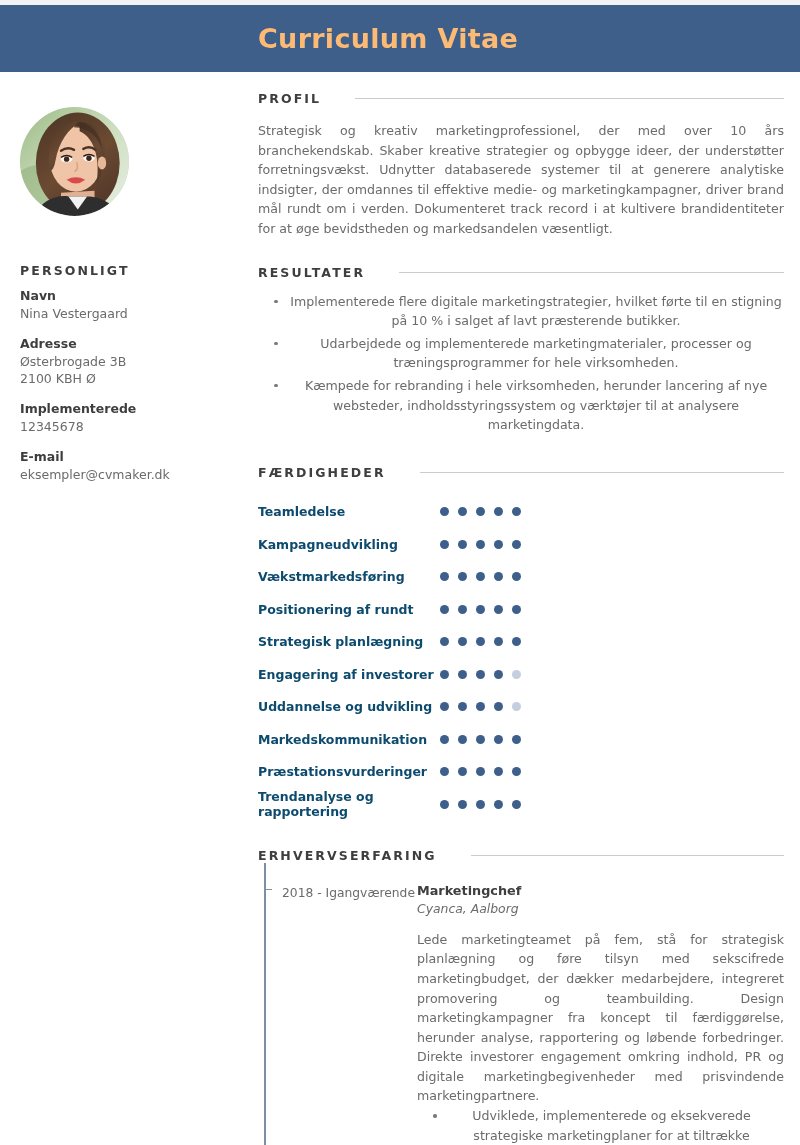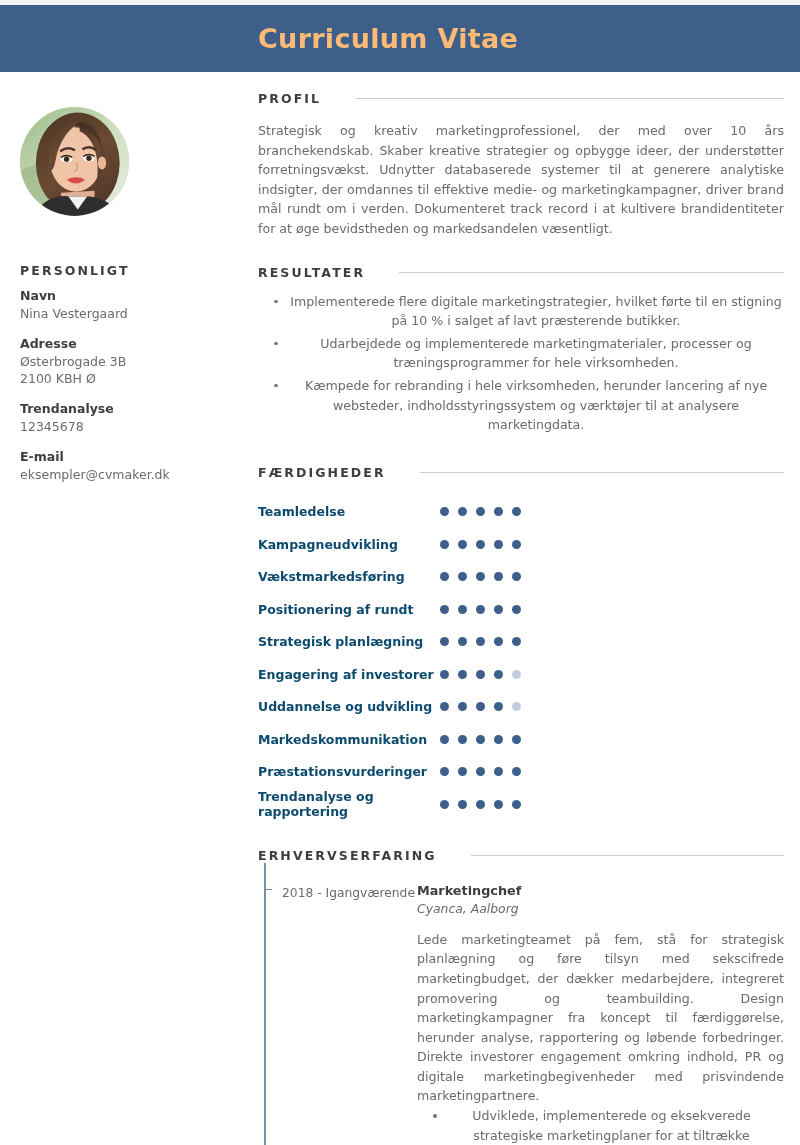--- a/index.html
+++ b/index.html
@@ -316,21 +316,21 @@
       <div class="pers-item">
         <div class="pers-label">Navn</div>
         <div class="pers-value">Nina Vestergaard</div>
       </div>
       <div class="pers-item">
         <div class="pers-label">Adresse</div>
         <div class="pers-value">Østerbrogade 3B</div>
         <div class="pers-value">2100 KBH Ø</div>
       </div>
       <div class="pers-item">
-        <div class="pers-label">Trendanalyse</div>
+        <div class="pers-label">Implementerede</div>
         <div class="pers-value">12345678</div>
       </div>
       <div class="pers-item">
         <div class="pers-label">E-mail</div>
         <div class="pers-value">eksempler@cvmaker.dk</div>
       </div>
     </div>
 
   </div>
 

